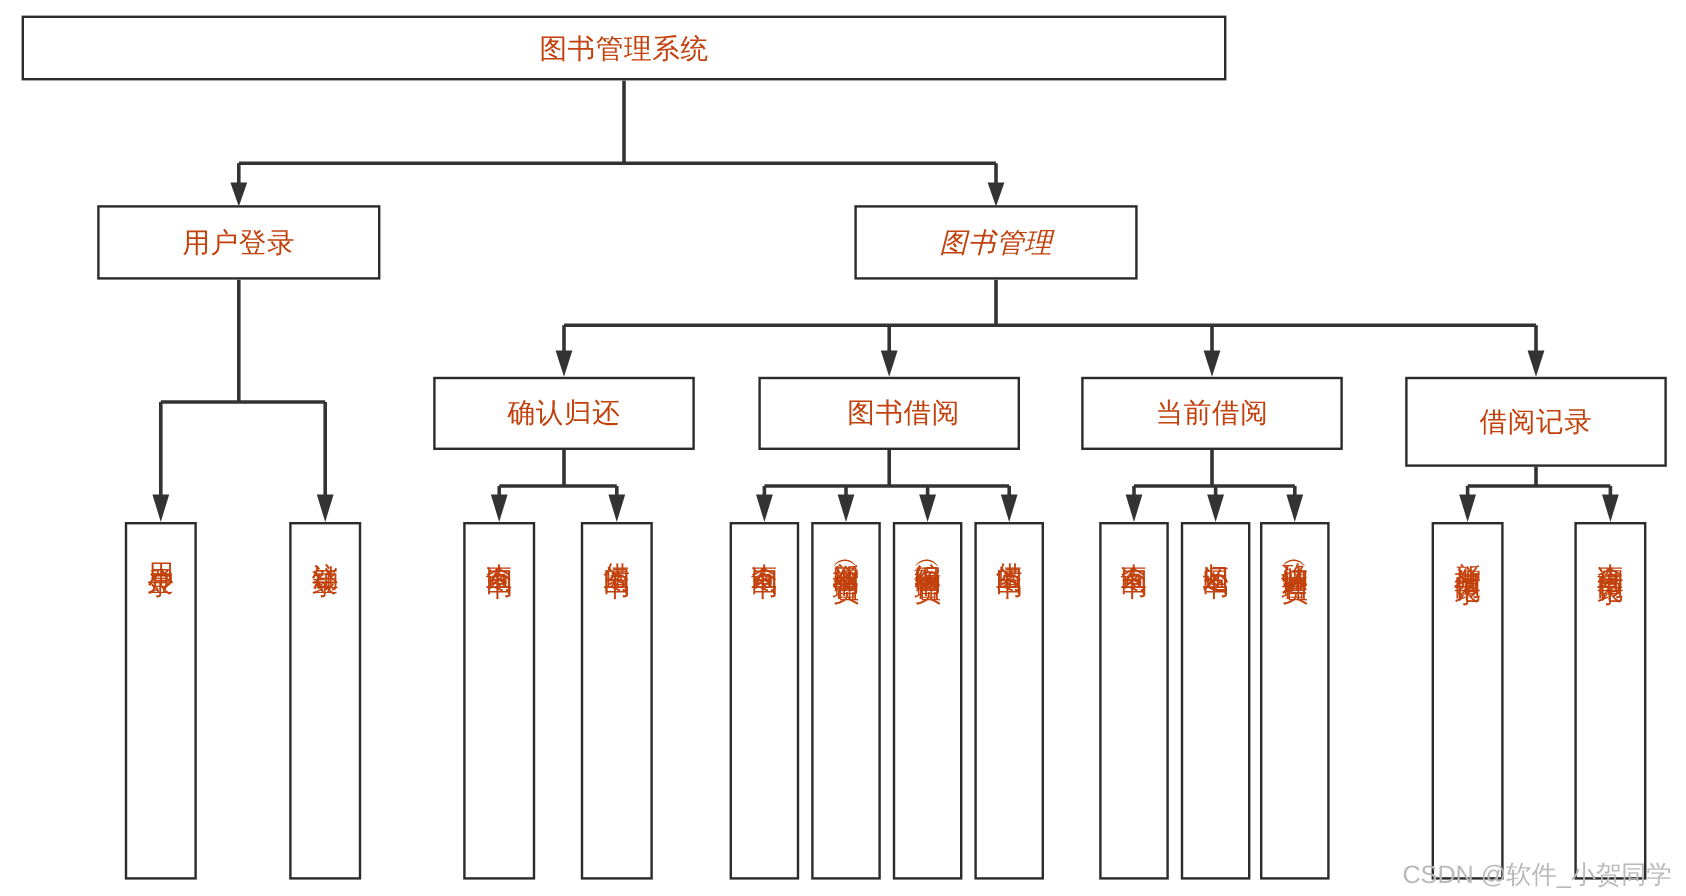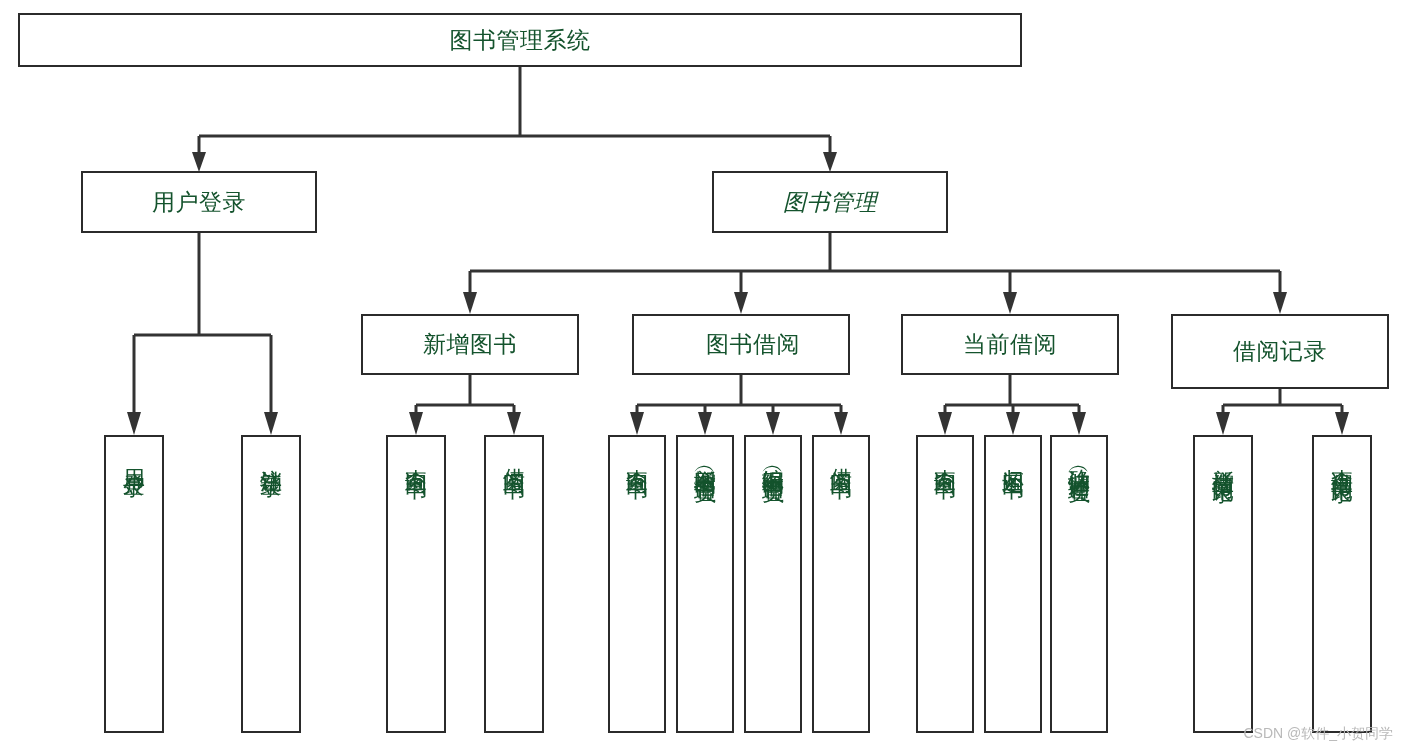--- a/index.html
+++ b/index.html
@@ -20,21 +20,21 @@
   .node {
     position: absolute;
     box-sizing: border-box;
     background: #ffffff;
     border: 2px solid #2b2b2b;
     display: flex;
     align-items: center;
     justify-content: center;
   }
   .node-label {
-    color: #14532d;
+    color: #c2410c;
     letter-spacing: 0.5px;
     white-space: nowrap;
     line-height: 1.15;
   }
   .node.horizontal .node-label {
     writing-mode: horizontal-tb;
     font-size: 23px;
   }
   .node.root .node-label {
     font-size: 23px;
@@ -59,21 +59,21 @@
     left: 0;
     top: 0;
     width: 1405px;
     height: 747px;
     pointer-events: none;
   }
   .watermark {
     position: absolute;
     right: 12px;
     bottom: 4px;
-    font-size: 14px;
+    font-size: 21px;
     color: #b9b9b9;
     white-space: nowrap;
     font-family: "Liberation Sans", "DejaVu Sans", sans-serif;
   }
 </style>
 </head>
 <body>
 
 <div id="diagram-root">
 
@@ -165,21 +165,21 @@
   </div>
 
   <div class="node horizontal" style="left:81px; top:171px; width:236px; height:62px;">
     <span class="node-label">用户登录</span>
   </div>
   <div class="node horizontal" style="left:712px; top:171px; width:236px; height:62px;font-style:italic;">
     <span class="node-label">图书管理</span>
   </div>
 
   <div class="node horizontal" style="left:361px; top:314px; width:218px; height:61px;">
-    <span class="node-label">新增图书</span>
+    <span class="node-label">确认归还</span>
   </div>
   <div class="node horizontal" style="left:632px; top:314px; width:218px; height:61px;padding-left:24px;">
     <span class="node-label">图书借阅</span>
   </div>
   <div class="node horizontal" style="left:901px; top:314px; width:218px; height:61px;text-align:center;">
     <span class="node-label">当前借阅</span>
   </div>
   <div class="node horizontal" style="left:1171px; top:314px; width:218px; height:75px;">
     <span class="node-label">借阅记录</span>
   </div>

